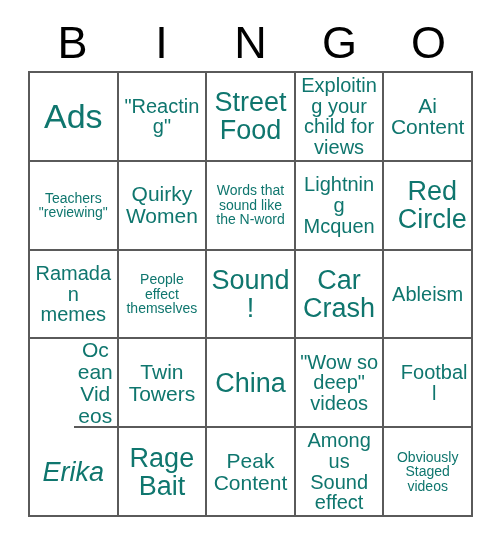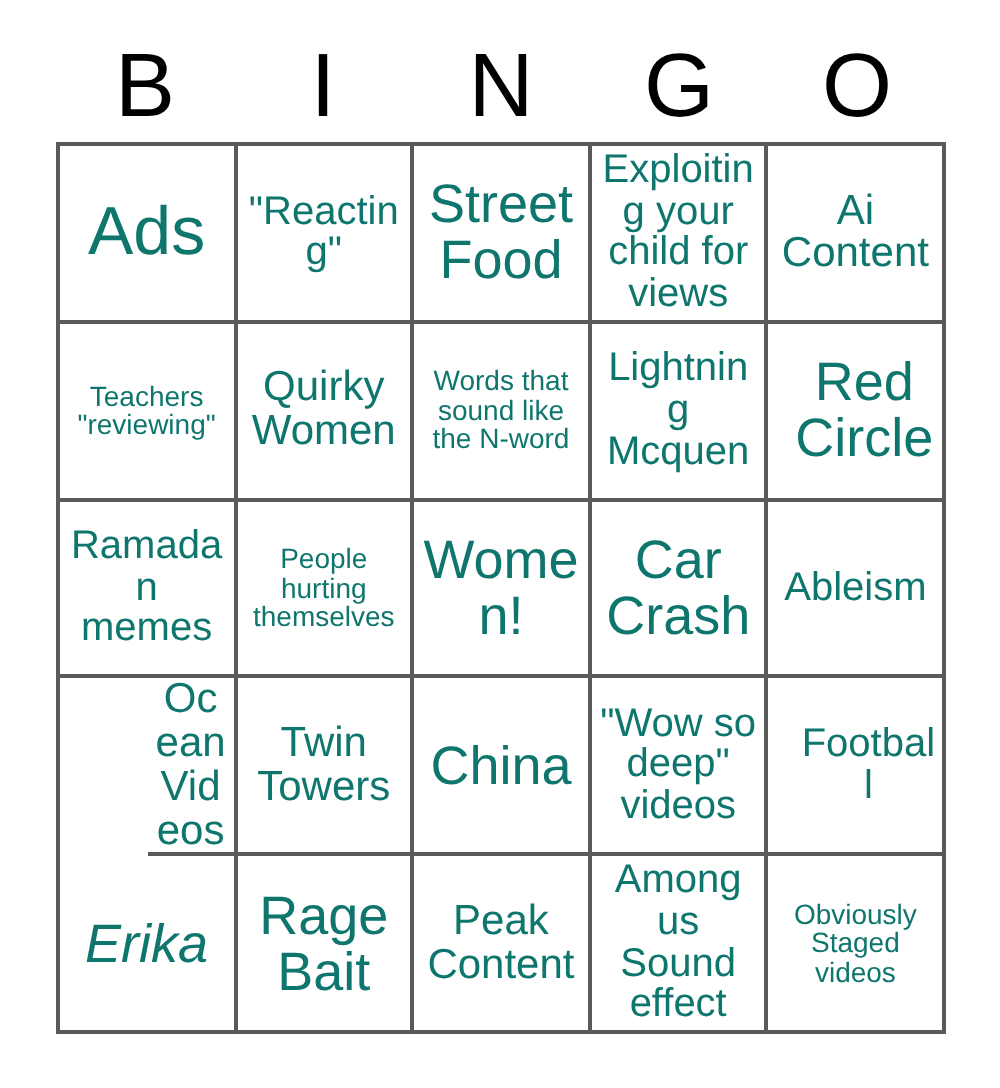--- a/index.html
+++ b/index.html
@@ -134,24 +134,24 @@
         <span class="cell-text fs-sm">Lightning Mcquen</span>
       </div>
     <div class="cell" style="border-right-color: rgb(90, 90, 90); border-bottom-color: rgb(90, 90, 90); padding-left: 12px;">
         <span class="cell-text fs-lg">Red Circle</span>
       </div>
 
     <div class="cell" style="border-right-color: rgb(90, 90, 90); border-bottom-color: rgb(90, 90, 90);">
         <span class="cell-text fs-sm">Ramadan memes</span>
       </div>
     <div class="cell" style="border-right-color: rgb(90, 90, 90); border-bottom-color: rgb(90, 90, 90);">
-        <span class="cell-text fs-xs">People hurting themselves</span>
+        <span class="cell-text fs-xs">People effect themselves</span>
       </div>
     <div class="cell" style="border-right-color: rgb(90, 90, 90); border-bottom-color: rgb(90, 90, 90);">
-        <span class="cell-text fs-lg">Women!</span>
+        <span class="cell-text fs-lg">Sound!</span>
       </div>
     <div class="cell" style="border-right-color: rgb(90, 90, 90); border-bottom-color: rgb(90, 90, 90);">
         <span class="cell-text fs-lg">Car Crash</span>
       </div>
     <div class="cell" style="border-right-color: rgb(90, 90, 90); border-bottom-color: rgb(90, 90, 90);">
         <span class="cell-text fs-sm">Ableism</span>
       </div>
 
     <div class="cell" style="border-right-color: rgb(90, 90, 90); border-bottom-color: rgb(90, 90, 90); margin-left: 44px;">
         <span class="cell-text fs-md">Ocean Videos</span>

